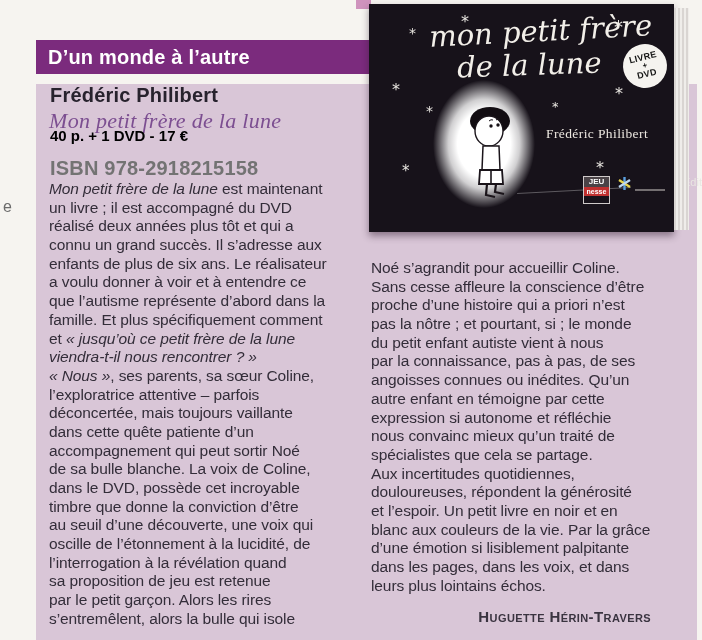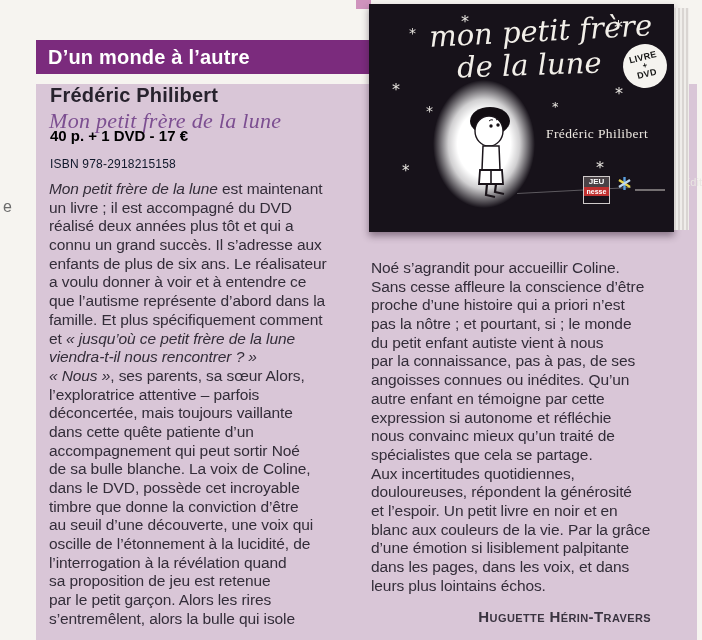--- a/index.html
+++ b/index.html
@@ -35,21 +35,21 @@
     position:absolute;left:49px;top:108px;
     font-family:"Liberation Serif",serif;font-style:italic;
     font-size:22px;color:#7c4e91;letter-spacing:.3px;
   }
   .book-details{
     position:absolute;left:50px;top:127px;
     font-size:15px;font-weight:bold;color:#000000;
   }
   .book-isbn{
     position:absolute;left:50px;top:157px;
-    font-size:12px;font-weight:normal;color:#0f172a;letter-spacing:.2px;
+    font-size:20px;font-weight:bold;color:#737373;letter-spacing:.2px;
   }
   .col{
     position:absolute;font-size:15.5px;color:#332d39;letter-spacing:-0.1px;
   }
   .col .tline{height:18.7px;white-space:nowrap;}
   .col .it{font-style:italic;}
   .col-left{left:49px;top:180px;width:316px;}
   .col-right{left:371px;top:259px;width:304px;}
   .signature{
     position:absolute;left:371px;top:608px;width:280px;text-align:right;
@@ -134,21 +134,21 @@
     <div class="tline"><span class="it">Mon petit frère de la lune</span><span> est maintenant</span></div>
     <div class="tline"><span>un livre ; il est accompagné du DVD</span></div>
     <div class="tline"><span>réalisé deux années plus tôt et qui a</span></div>
     <div class="tline"><span>connu un grand succès. Il s’adresse aux</span></div>
     <div class="tline"><span>enfants de plus de six ans. Le réalisateur</span></div>
     <div class="tline"><span>a voulu donner à voir et à entendre ce</span></div>
     <div class="tline"><span>que l’autisme représente d’abord dans la</span></div>
     <div class="tline"><span>famille. Et plus spécifiquement comment</span></div>
     <div class="tline"><span>et </span><span class="it">« jusqu’où ce petit frère de la lune</span></div>
     <div class="tline"><span class="it">viendra-t-il nous rencontrer ? »</span></div>
-    <div class="tline"><span class="it">« Nous »</span><span>, ses parents, sa sœur Alors,</span></div>
+    <div class="tline"><span class="it">« Nous »</span><span>, ses parents, sa sœur Coline,</span></div>
     <div class="tline"><span>l’exploratrice attentive – parfois</span></div>
     <div class="tline"><span>déconcertée, mais toujours vaillante</span></div>
     <div class="tline"><span>dans cette quête patiente d’un</span></div>
     <div class="tline"><span>accompagnement qui peut sortir Noé</span></div>
     <div class="tline"><span>de sa bulle blanche. La voix de Coline,</span></div>
     <div class="tline"><span>dans le DVD, possède cet incroyable</span></div>
     <div class="tline"><span>timbre que donne la conviction d’être</span></div>
     <div class="tline"><span>au seuil d’une découverte, une voix qui</span></div>
     <div class="tline"><span>oscille de l’étonnement à la lucidité, de</span></div>
     <div class="tline"><span>l’interrogation à la révélation quand</span></div>

